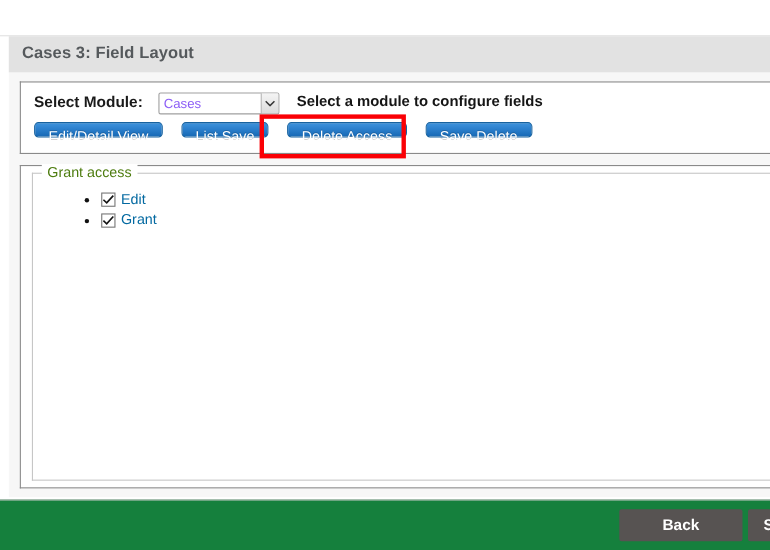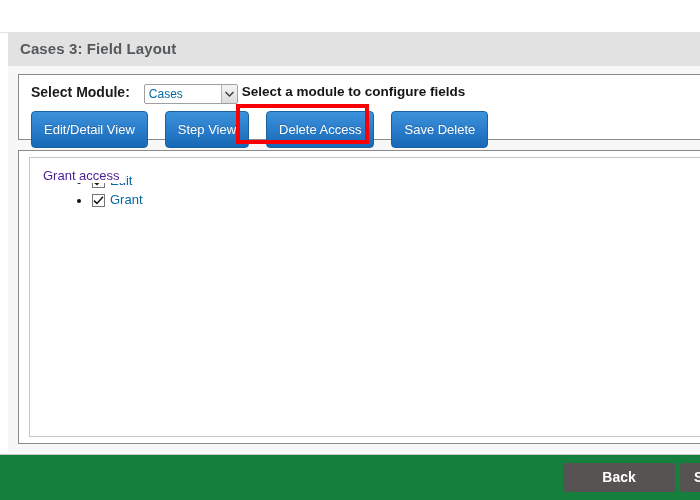--- a/index.html
+++ b/index.html
@@ -68,25 +68,25 @@
     align-items: flex-start;
     white-space: nowrap;
   }
   .label-select-module {
     font-size: 14px;
     font-weight: bold;
     color: #1a1a1a;
     margin-right: 14px;
   }
   .module-select {
-    width: 94px;
+    width: 110px;
     height: 20px;
     font-family: "Liberation Sans", sans-serif;
     font-size: 12px;
-    color: #0369a1;
+    color: #8b5cf6;
     background: #ffffff;
     border: 1px solid #a0a0a0;
     border-radius: 2px;
     padding: 0 18px 0 4px;
     box-sizing: border-box;
     -webkit-appearance: none;
     appearance: none;
     position: relative;
     line-height: 18px;
   }
@@ -105,39 +105,39 @@
     align-items: center;
     justify-content: center;
     pointer-events: none;
     box-sizing: border-box;
   }
   .select-arrow-box svg { display: block; }
   .module-hint {
     font-size: 13.5px;
     font-weight: bold;
     color: #151515;
-    margin-left: 4px;
+    margin-left: 16px;
   }
 
   
   .row-buttons {
     position: absolute;
     left: 12px; top: 36px;
     display: flex;
     align-items: center;
   }
   .btn-blue {
     font-family: "Liberation Sans", sans-serif;
     font-size: 13px;
     color: #ffffff;
     background: linear-gradient(to bottom, #3d92dc 0%, #2b7fcc 45%, #1769b5 100%);
     border: 1px solid #17629f;
     border-radius: 4px;
     padding: 0 12px;
-    height: 37px;
+    height: 14px;
     line-height: 23px;
     cursor: pointer;
     white-space: nowrap;
     box-sizing: border-box;
     text-shadow: 0 -1px 0 rgba(0,0,0,0.18);
   }
   .btn-gap { width: 17px; }
 
   
   .highlight-box {
@@ -169,23 +169,22 @@
     box-sizing: border-box;
     margin: 0;
     padding: 0;
   }
   .grant-legend {
     position: absolute;
     left: 8px; top: -9px;
     background: #ffffff;
     padding: 0 5px;
     font-size: 13px;
-    color: #4c1d95;
-    white-space: nowrap;
-    margin-top: 19px;
+    color: #4d7c0f;
+    white-space: nowrap;
   }
   .access-list {
     margin: 0;
     padding: 14px 0 0 62px;
     list-style: disc;
   }
   .access-list li {
     font-size: 13px;
     color: #111111;
     line-height: 18px;
@@ -266,21 +265,21 @@
           </svg>
         </span>
       </span>
 
       <span class="module-hint">Select a module to configure fields</span>
     </div>
 
     <div class="row-buttons">
       <button class="btn-blue">Edit/Detail View</button>
       <span class="btn-gap"></span>
-      <button class="btn-blue">Step View</button>
+      <button class="btn-blue">List Save</button>
       <span class="btn-gap"></span>
       <button class="btn-blue">Delete Access</button>
       <span class="btn-gap"></span>
       <button class="btn-blue">Save Delete</button>
     </div>
   </div>
 
   <div class="panel-fields">
     <fieldset class="grant-fieldset">
       <span class="grant-legend">Grant access</span>

